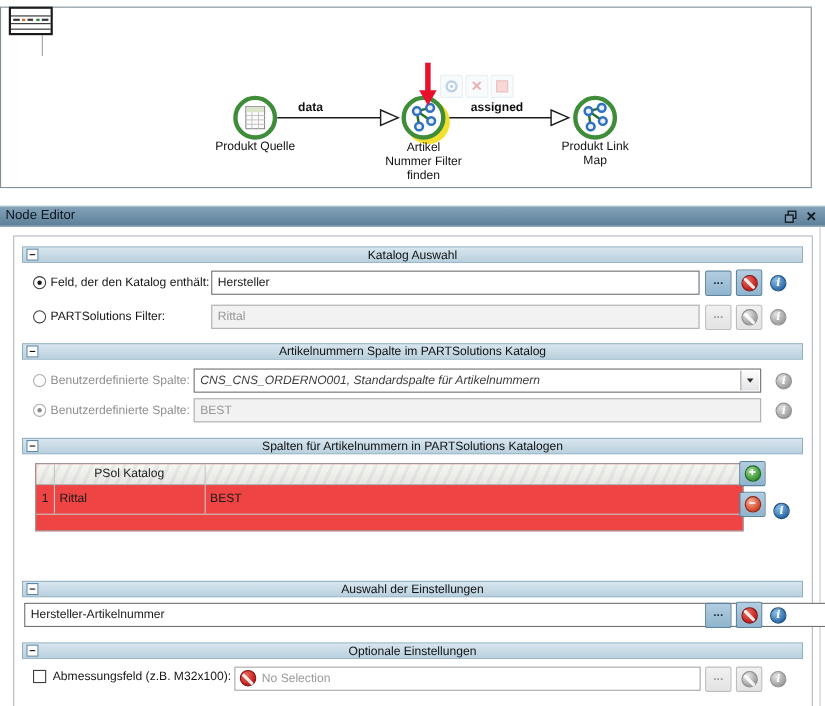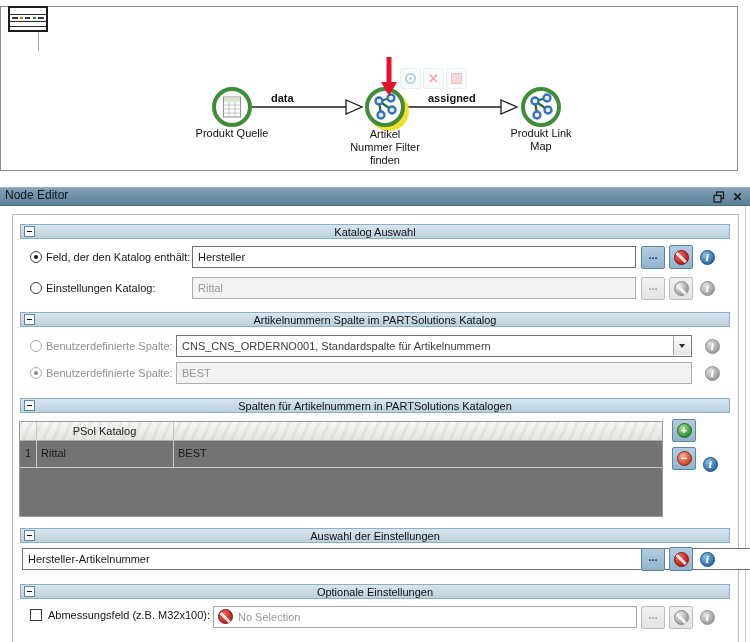--- a/index.html
+++ b/index.html
@@ -67,25 +67,25 @@
   .info.dis { background:radial-gradient(circle at 35% 30%, #e2e2e2, #9a9a9a 75%); border-color:#8f8f8f; }
 
   .sphere { width:15px; height:15px; border-radius:50%; position:relative; flex:none; }
   .sphere.plus { background:radial-gradient(circle at 35% 30%, #a8dc9a, #2e8f2a 75%); border:1px solid #1e6a1e; }
   .sphere.minus { background:radial-gradient(circle at 35% 30%, #f4b09a, #d03f20 75%); border:1px solid #8e2310; }
   .sphere::after { position:absolute; left:0; right:0; top:0; color:#fff; font-weight:bold; font-size:11px; line-height:13px; text-align:center; }
   .sphere.plus::after { content:"+"; }
   .sphere.minus::after { content:"−"; }
 
   .combo { position:absolute; left:176px; top:335px; width:516px; height:22px; background:#fff; border:1px solid #717171; }
-  .combo .txt { position:absolute; left:5px; top:0; right:36px; line-height:20px; color:#3c3c3c; white-space:nowrap; overflow:hidden; }
+  .combo .txt { position:absolute; left:5px; top:0; right:36px; line-height:20px; color:#3c3c3c; white-space:nowrap; overflow:hidden;font-style:italic; }
   .combo-btn { position:absolute; right:1px; top:1px; width:17px; height:18px; background:linear-gradient(#fdfdfd,#e2e3e6); border-left:1px solid #a0a0a6; }
   .arr { width:0; height:0; border-left:3.5px solid transparent; border-right:3.5px solid transparent; border-top:4px solid #2d2d2d; margin:7px auto 0; }
 
-  .tbl { position:absolute; left:19px; top:421px; width:644px; height:96px; border:1px solid #9b9b9b; background:#737373; }
+  .tbl { position:absolute; left:32px; top:421px; width:644px; height:62px; border:1px solid #9b9b9b; background:#ef4444; }
   .tbl-hrow { position:absolute; left:0; top:0; right:0; height:19px;
     background:linear-gradient(#f6f6f3,#e7e6e1);
     background-image:repeating-linear-gradient(115deg, rgba(150,160,175,.14) 0 3px, rgba(255,255,255,0) 3px 9px), linear-gradient(#f6f6f3,#e7e6e1);
     border-bottom:1px solid #b2b2b2; }
   .tbl .vdiv { position:absolute; top:0; width:1px; height:45px; background:#c6c6c6; }
   .tbl .rdiv { position:absolute; left:0; right:0; top:45px; height:1px; background:#c6c6c6; }
   .tbl .hc { position:absolute; top:0; height:19px; line-height:18px; text-align:center; color:#202020; }
   .tbl .cell { position:absolute; top:19px; height:26px; line-height:25px; white-space:nowrap; }
 </style>
 </head>
@@ -208,21 +208,21 @@
 <div class="fld" style="left:192px;top:246px;width:444px">Hersteller</div>
 <div class="btn" style="left:641px;top:246px">
     <span class="dots">...</span>
   </div>
 <div class="btn" style="left:669px;top:245px;height:24px">
     <div class="no"></div>
   </div>
 <div class="info" style="left:700px;top:250px"></div>
 
 <div class="radio" style="left:30px;top:282px"></div>
-<div class="lbl" style="left:46px;top:282px">Einstellungen Katalog:</div>
+<div class="lbl" style="left:46px;top:282px">PARTSolutions Filter:</div>
 <div class="fld dis" style="left:192px;top:277px;width:444px">Rittal</div>
 <div class="btn dis" style="left:641px;top:277px">
     <span class="dots">...</span>
   </div>
 <div class="btn dis" style="left:669px;top:277px">
     <div class="no dis"></div>
   </div>
 <div class="info dis" style="left:700px;top:281px"></div>
 
 <div class="hdr" style="left:20px;top:312px">

